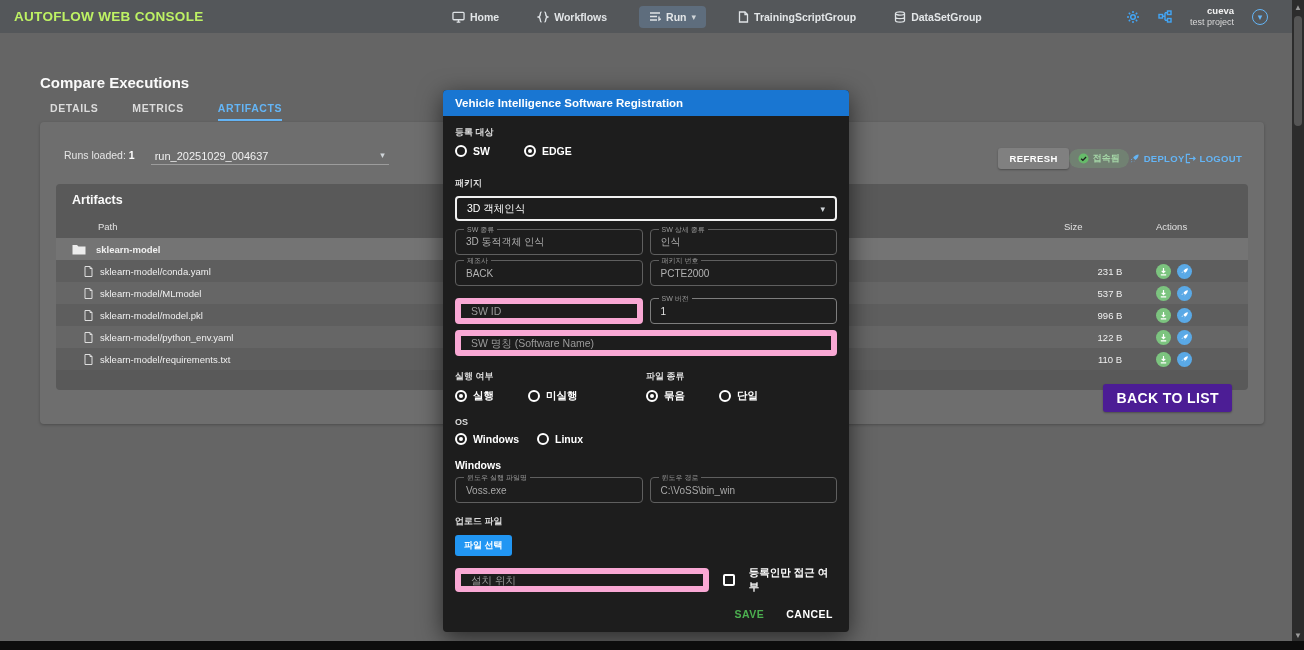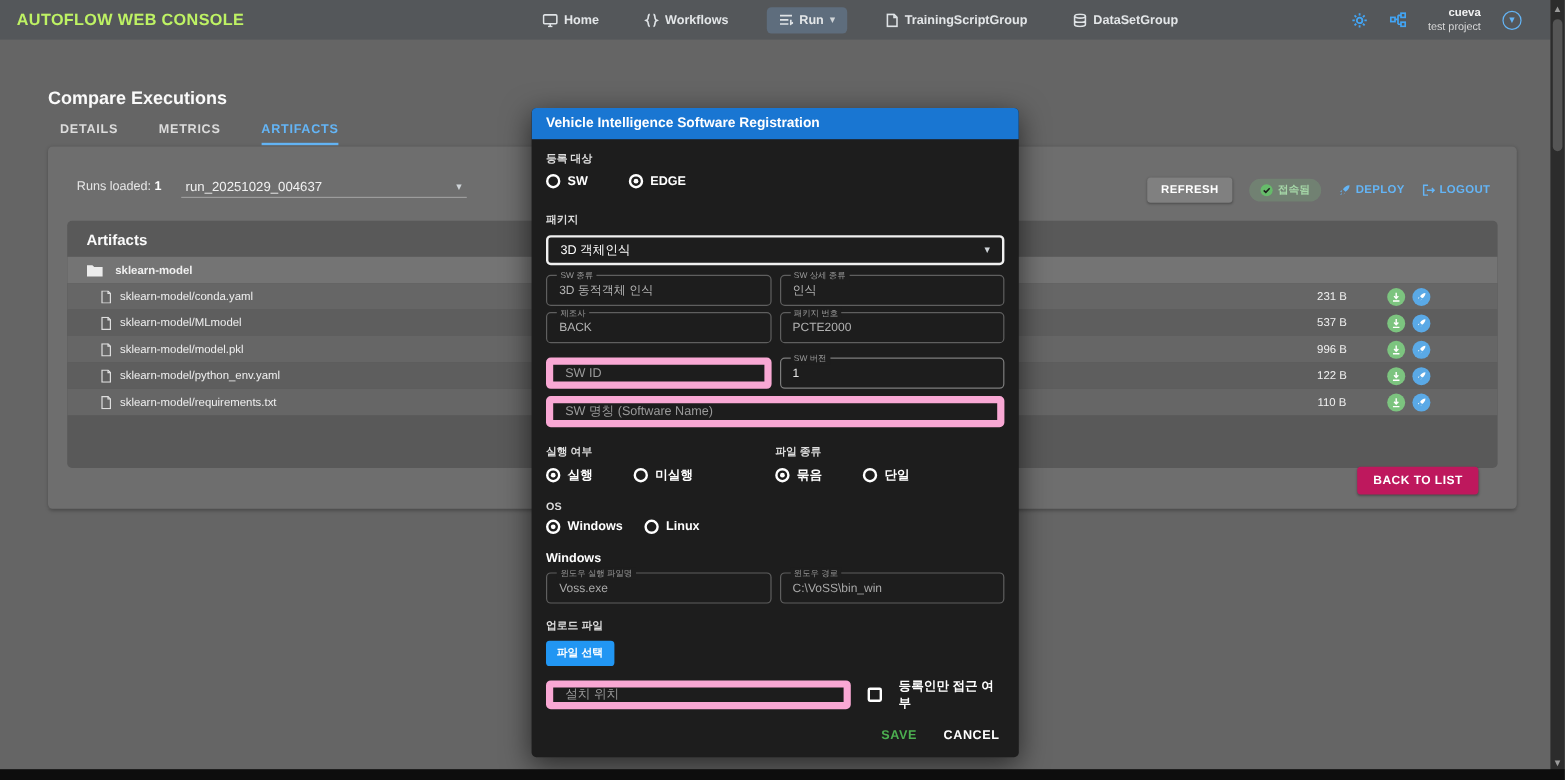--- a/index.html
+++ b/index.html
@@ -33,21 +33,21 @@
     padding-bottom:5px; cursor:pointer; }
   .tab.active { color:#64b5f6; border-bottom:2px solid #64b5f6; }
 
   .panel { position:absolute; left:40px; top:122px; width:1224px; height:302px;
     background:#6e6e6e; border-radius:4px; box-shadow:0 1px 3px rgba(0,0,0,.25); }
   .runs-row { position:absolute; left:24px; top:26px; display:flex; align-items:flex-end; gap:16px; }
   .runs-label { font-size:10.5px; color:#e6e6e6; padding-bottom:4px; }
   .runs-label b { color:#ffffff; }
   .run-select { width:238px; display:flex; justify-content:space-between; align-items:flex-start;
     border-bottom:1px solid #9c9c9c; padding:2px 4px 2px 4px; font-size:11px; color:#f0f0f0; cursor:pointer; }
-  .toolbar { position:absolute; right:22px; top:26px; display:flex; align-items:center; gap:14px; }
+  .toolbar { position:absolute; right:22px; top:26px; display:flex; align-items:center; }
   .btn-refresh { background:#808080; border:none; color:#fff; font-weight:bold; font-size:9.5px;
     letter-spacing:.4px; padding:5px 11px; border-radius:3px; cursor:pointer;
     box-shadow:0 1px 2px rgba(0,0,0,.3); font-family:inherit; }
   .chip { display:flex; align-items:center; gap:4px; background:rgba(129,199,132,.22);
     border-radius:10px; padding:3px 9px; font-size:9px; font-weight:bold; color:#a5d6a7; }
   .link-btn { display:flex; align-items:flex-start; gap:4px; color:#64b5f6; font-size:9.5px;
     font-weight:bold; letter-spacing:.3px; cursor:pointer; background:none; border:none; font-family:inherit; }
 
   .artifacts-card { position:absolute; left:16px; top:62px; width:1192px; height:206px;
     background:#595959; border-radius:4px; overflow:hidden; }
@@ -61,22 +61,22 @@
   .a-row:nth-child(even) { background:#5e5e5e; }
   .a-row.folder { background:#747474; font-weight:bold; }
   .path-cell { flex:1; display:flex; align-items:center; gap:7px; padding-left:16px; }
   .folder .path-cell { gap:10px; }
   .file-indent { padding-left:28px; }
   .actions-cell { width:92px; display:flex; gap:6px; }
   .act-circle { width:15px; height:15px; border-radius:50%; display:flex; align-items:center;
     justify-content:center; cursor:pointer; }
   .act-download { background:#7cc47f; }
   .act-deploy { background:#5aa9e6; }
-  .btn-back { position:absolute; right:32px; bottom:12px; background:#be185d; color:#fff;
-    border:none; font-weight:bold; font-size:10px; letter-spacing:.4px; padding:6px 13px;
+  .btn-back { position:absolute; right:32px; bottom:12px; background:#4c1d95; color:#fff;
+    border:none; font-weight:bold; font-size:14px; letter-spacing:.4px; padding:6px 13px;
     border-radius:3px; cursor:pointer; box-shadow:0 1px 2px rgba(0,0,0,.3); font-family:inherit; }
 
   
   .modal { position:absolute; left:443px; top:90px; width:406px; background:#1d1d1d;
     border-radius:4px; box-shadow:0 6px 24px rgba(0,0,0,.6); z-index:10; overflow:hidden; }
   .modal-header { background:#1976d2; color:#fff; font-size:11.5px; font-weight:bold;
     padding:7px 12px; }
   .modal-body { padding:10px 12px 12px 12px; }
   .m-label { font-size:9px; font-weight:bold; color:#dcdcdc; margin-bottom:6px; }
   .radio-row { display:flex; align-items:center; gap:34px; }
@@ -227,20 +227,25 @@
     <button class="link-btn">
       <svg width="11" height="11" viewBox="0 0 12 12" fill="none" stroke="#64b5f6" stroke-width="1.3">
           <path d="M5.5 1.5 H1.5 V10.5 H5.5 M4.5 6 H11 M9 4 L11 6 L9 8"></path>
         </svg>
       <span>LOGOUT</span>
     </button>
   </div>
 
   <div class="artifacts-card">
     <div class="artifacts-title">Artifacts</div>
+    <div class="table-header">
+      <div class="col-path">Path</div>
+      <div class="col-size">Size</div>
+      <div class="col-actions">Actions</div>
+    </div>
 
     <div class="a-row folder">
       <div class="path-cell">
         <svg width="14" height="11" viewBox="0 0 14 11" fill="#ececec">
             <path d="M0.5 1 H5 L6.5 2.5 H13.5 V10.5 H0.5 Z"></path>
           </svg>
         <span>sklearn-model</span>
       </div>
       <div class="col-size"></div>
       <div class="actions-cell"></div>

